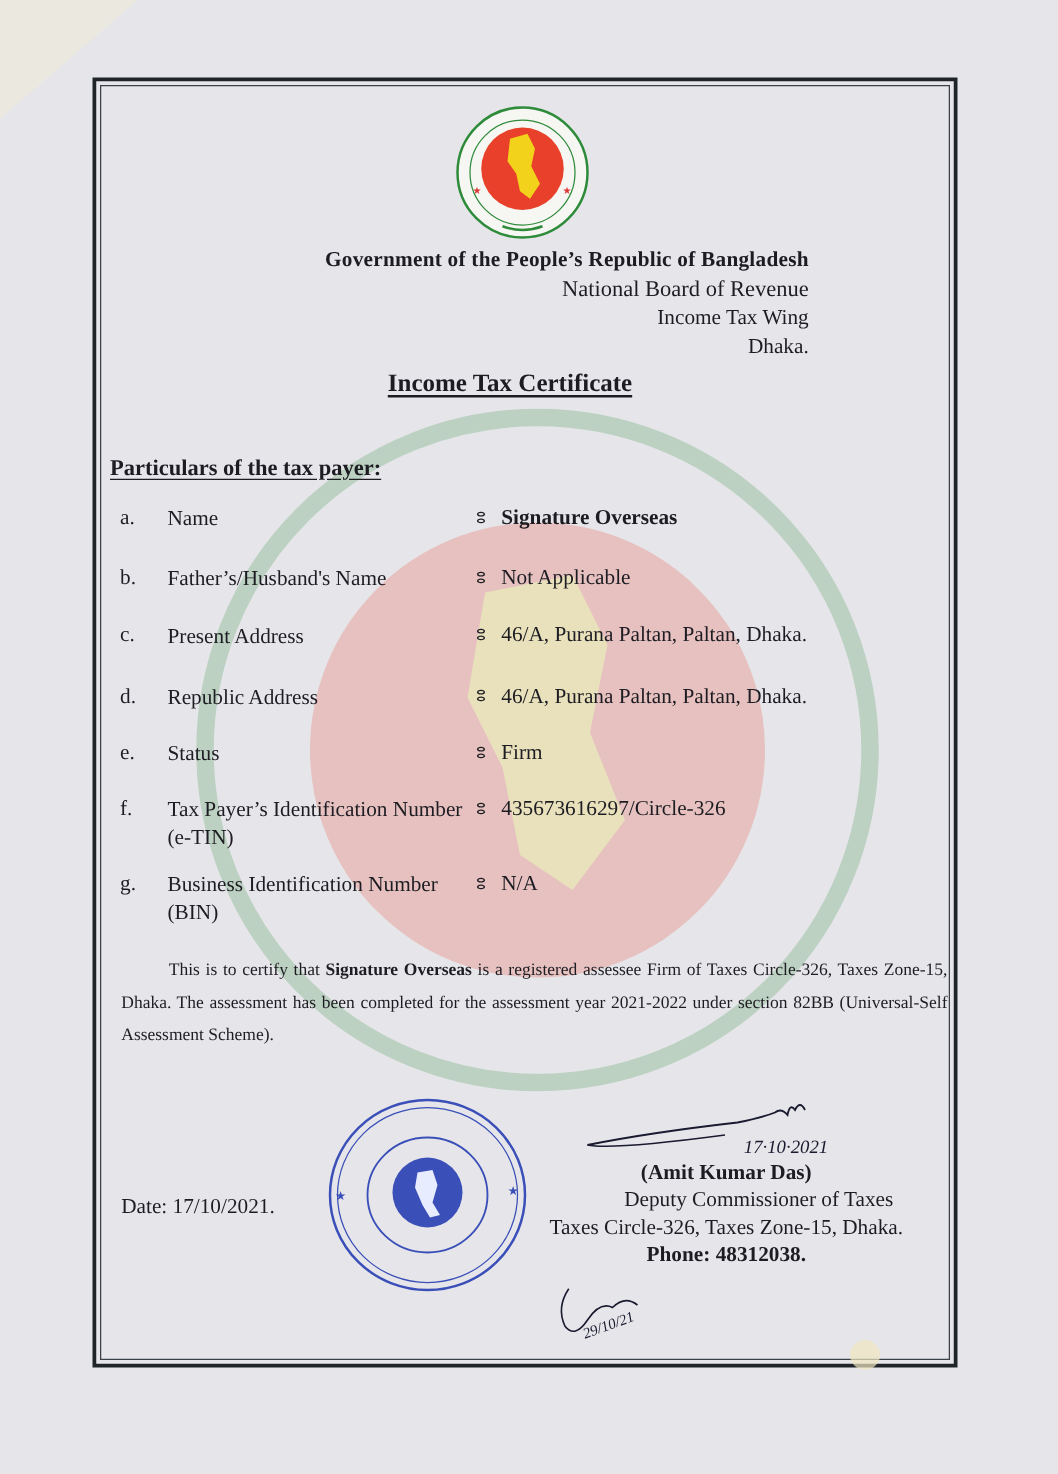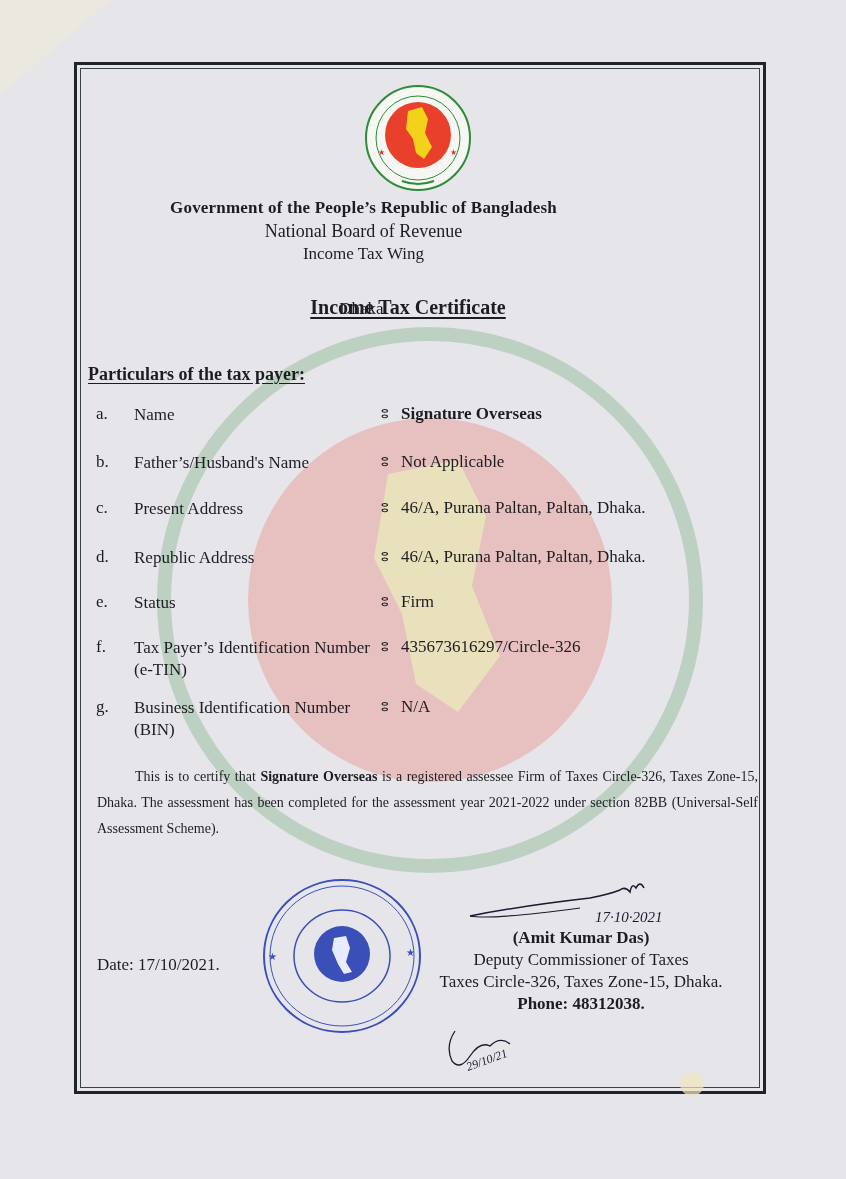--- a/index.html
+++ b/index.html
@@ -19,25 +19,25 @@
   }
   .border-inner {
     position:absolute; left:80px; top:68px; width:680px; height:1020px;
     border:1px solid #3a4248; box-sizing:border-box;
   }
   .watermark {
     position:absolute; left:150px; top:320px; width:560px; height:560px;
     opacity:0.22; pointer-events:none;
   }
   .logo { position:absolute; left:362px; top:83px; width:112px; height:110px; }
-  .hdr { position:absolute; left:80px; width:567px; text-align:center; }
+  .hdr { position:absolute; left:80px; width:567px; text-align:right; }
   .h1 { top:198px; font-size:17px; font-weight:bold; letter-spacing:0.2px; }
   .h2 { top:221px; font-size:18px; }
   .h3 { top:244px; font-size:17px; }
-  .h4 { top:267px; font-size:17px;margin-top:32px; }
+  .h4 { top:267px; font-size:17px; }
   .title {
     position:absolute; left:80px; width:656px; top:296px; text-align:center;
     font-size:20px; font-weight:bold;
   }
   .title span { text-decoration:underline; text-underline-offset:3px; }
   .section {
     position:absolute; left:88px; top:364px; font-size:18px; font-weight:bold;
     text-decoration:underline; text-underline-offset:3px;
   }
   .row { position:absolute; left:96px; width:660px; font-size:17px; }
@@ -48,21 +48,21 @@
   .bold { font-weight:bold; }
   .para {
     position:absolute; left:97px; width:661px; top:764px;
     font-size:14px; line-height:26px; text-align:justify; text-indent:38px;
   }
   .date { position:absolute; left:97px; top:955px; font-size:17px; }
   .stamp { position:absolute; left:258px; top:876px; width:168px; height:160px; }
   .sig1 { position:absolute; left:460px; top:878px; width:230px; height:50px; }
   .sig-block { position:absolute; left:416px; width:330px; text-align:center; font-size:17px; }
   .s1 { top:928px; font-weight:bold; }
-  .s2 { top:950px; }
+  .s2 { top:950px;padding-left:26px; }
   .s3 { top:972px; }
   .s4 { top:994px;font-weight:bold; }
   .sig2 { position:absolute; left:440px; top:1016px; width:110px; height:60px; }
   .smudge {
     position:absolute; left:680px; top:1072px; width:24px; height:24px;
     background:#f0e6c0; border-radius:50%; opacity:0.7;
   }
 </style>
 </head>
 <body>

